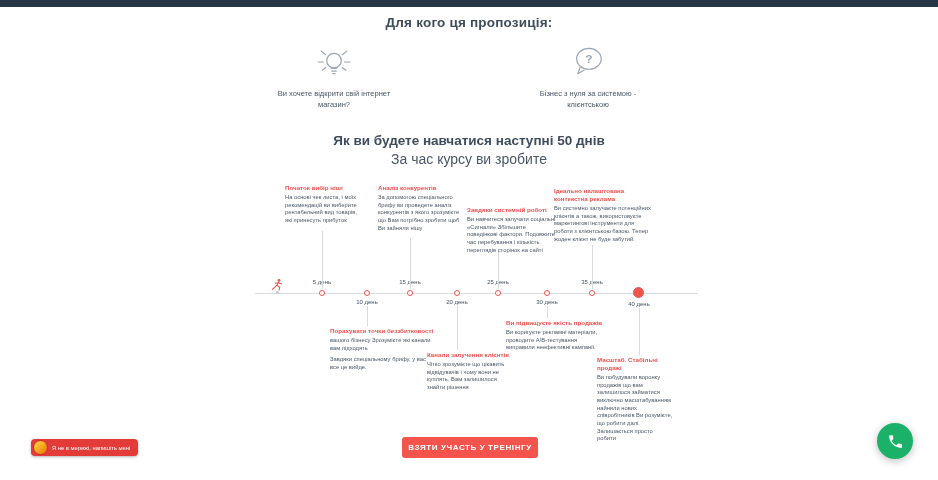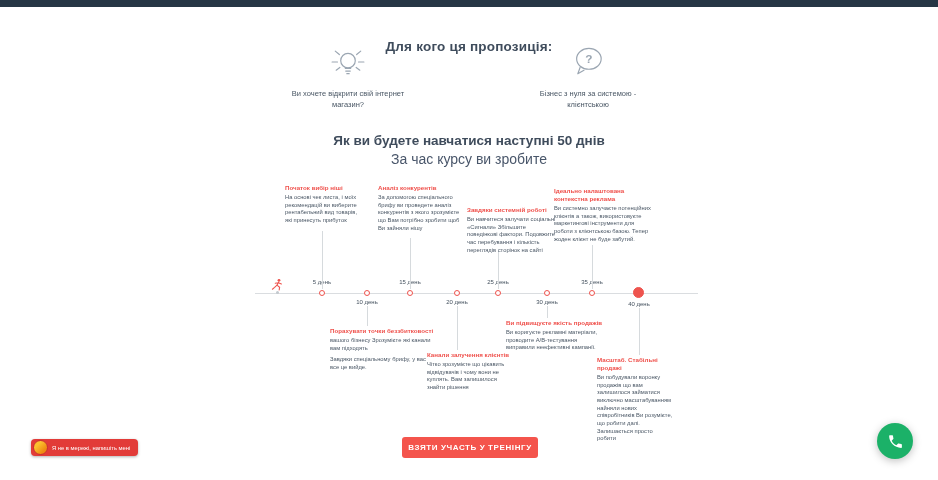--- a/index.html
+++ b/index.html
@@ -1,21 +1,21 @@
 <!DOCTYPE html>
 <html><head>
 <meta charset="utf-8">
 <style>
   html,body{margin:0;padding:0;background:#fff;}
   .page{position:relative;width:938px;height:480px;background:#ffffff;
         font-family:"Liberation Sans",sans-serif;overflow:hidden;}
   .topbar{position:absolute;left:0;top:0;width:938px;height:7px;background:#263645;}
 
   .offer-title{position:absolute;left:0;top:15px;width:938px;text-align:center;
-        font-size:13.5px;font-weight:700;color:#3f4c5c;letter-spacing:.2px;margin-top:24px;}
+        font-size:13.5px;font-weight:700;color:#3f4c5c;letter-spacing:.2px;}
   .offer-item{position:absolute;top:41px;width:130px;text-align:center;}
   .offer-icon{height:40px;display:flex;align-items:flex-end;justify-content:center;}
   .offer-label{margin-top:8px;font-size:7.5px;line-height:1.4;color:#495664;}
 
   .course-title{position:absolute;left:0;top:133px;width:938px;text-align:center;
         font-size:13.5px;font-weight:700;color:#3f4c5c;}
   .course-subtitle{position:absolute;left:0;top:151px;width:938px;text-align:center;
         font-size:14px;color:#49566a;}
 
   .tl-line{position:absolute;left:255px;top:293px;width:443px;height:1px;background:#dadde0;}
@@ -50,21 +50,21 @@
 </style>
 </head>
 <body>
 
 <div class="page">
 
   <div class="topbar"></div>
 
   <div class="offer-title">Для кого ця пропозиція:</div>
 
-  <div class="offer-item" style="left:283px;">
+  <div class="offer-item" style="left:269px;">
     <div class="offer-icon">
       <svg width="40" height="38" viewBox="0 0 44 40" fill="none" stroke="#9ba6b2" stroke-width="1.3" stroke-linecap="round">
         <path d="M8 8 L12.5 11.8 M36 8 L31.5 11.8 M4.5 20 L10.5 20 M39.5 20 L33.5 20 M9 29 L13 26 M35 29 L31 26"></path>
         <circle cx="22" cy="18.5" r="8"></circle>
         <path d="M19 27 h6 M19.5 30 h5 M20.7 32.8 h2.6"></path>
       </svg>
     </div>
     <div class="offer-label">Ви хочете відкрити свій інтернет магазин?</div>
   </div>
 

